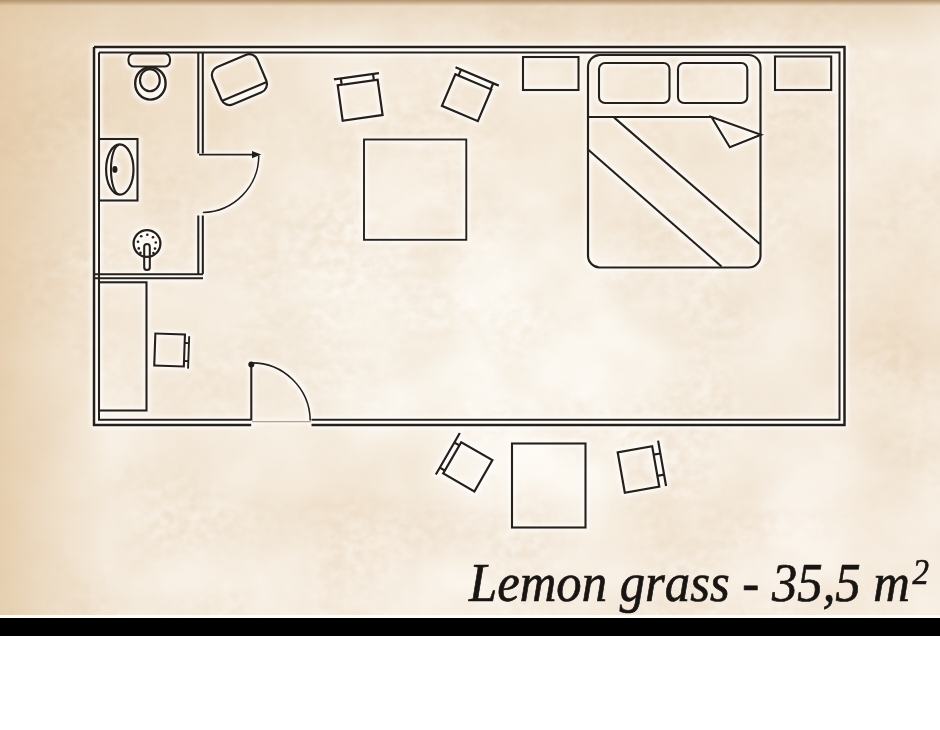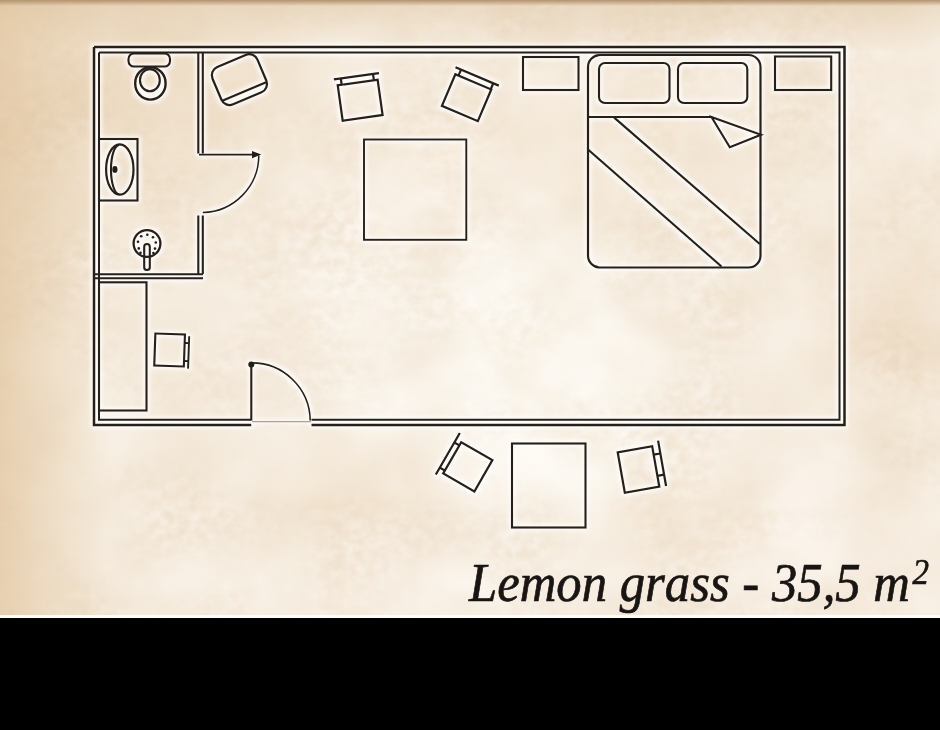--- a/index.html
+++ b/index.html
@@ -1,16 +1,16 @@
 <!DOCTYPE html>
 <html><head>
 <meta charset="utf-8">
 <style>
   html,body{margin:0;padding:0;}
-  #stage{position:relative;width:940px;height:730px;overflow:hidden;background:#f2e3d0;font-family:"Liberation Serif",serif;}
+  #stage{position:relative;width:940px;height:636px;overflow:hidden;background:#f2e3d0;font-family:"Liberation Serif",serif;}
   #parchment{position:absolute;left:0;top:0;width:940px;height:730px;
     background-color:#f7efe3;
     background-image:
       linear-gradient(90deg, rgba(225,197,159,.7), rgba(225,197,159,0) 110px),
       radial-gradient(ellipse 320px 240px at 130px 90px, rgba(224,196,156,.45), rgba(224,196,156,0) 70%),
       linear-gradient(180deg, rgba(216,188,150,.4), rgba(216,188,150,0) 50px),
       radial-gradient(ellipse 420px 300px at 480px 330px, rgba(255,254,250,.8), rgba(255,254,250,0) 70%),
       radial-gradient(ellipse 260px 190px at 350px 190px, rgba(252,246,237,.55), rgba(252,246,237,0) 70%),
       radial-gradient(ellipse 130px 110px at 150px 110px, rgba(253,248,241,.55), rgba(253,248,241,0) 70%),
       radial-gradient(ellipse 300px 170px at 560px 440px, rgba(255,253,248,.85), rgba(255,253,248,0) 70%),

